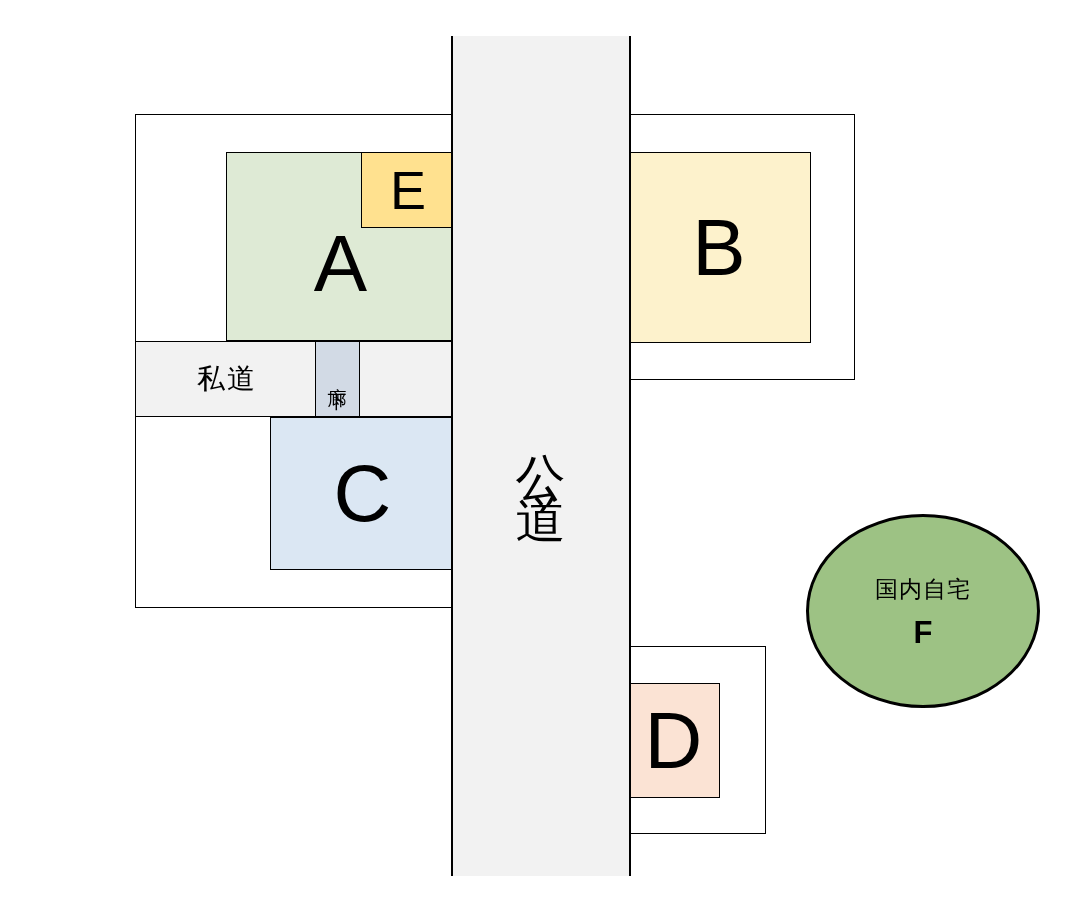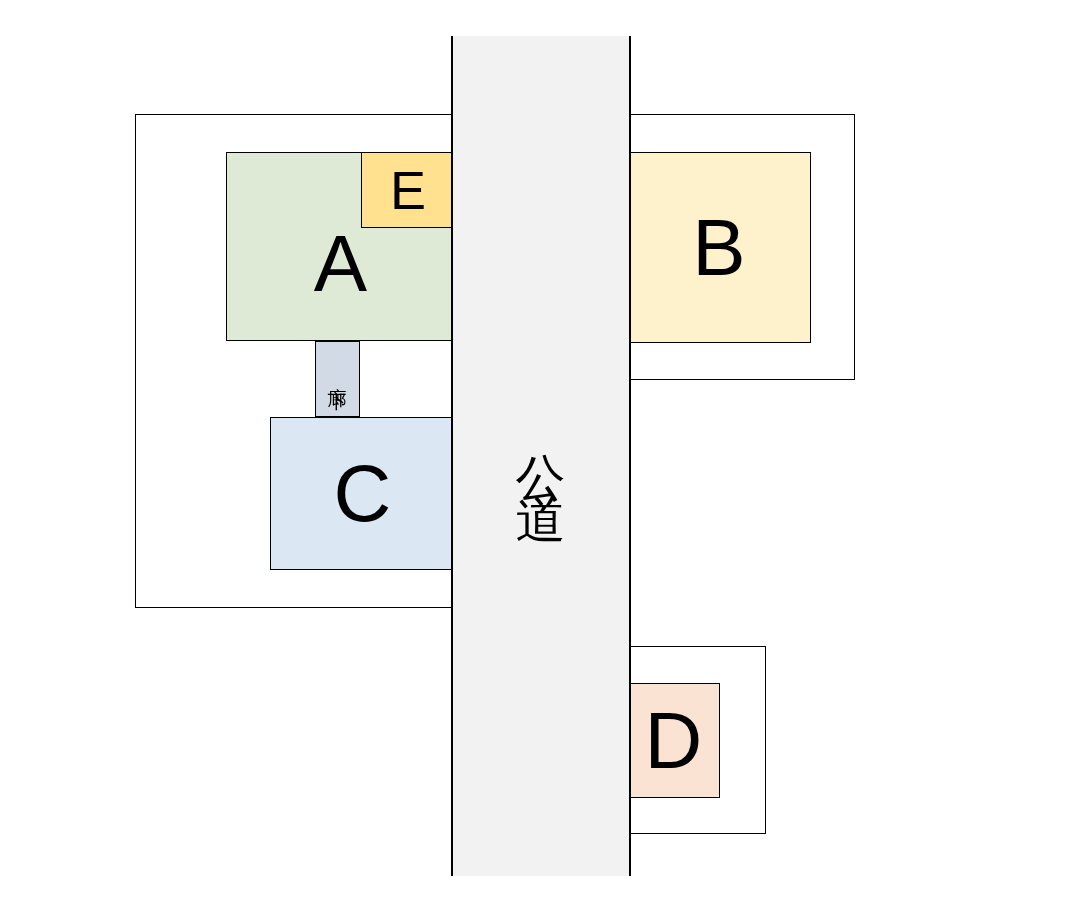--- a/index.html
+++ b/index.html
@@ -67,20 +67,23 @@
   <div class="shape outline left-boundary"></div>
 
   <div class="shape filled parcel-a" style="background-color: rgb(222, 234, 213);">
     <span class="letter">A</span>
   </div>
 
   <div class="shape filled parcel-e" style="background-color: rgb(255, 225, 143);">
     <span class="letter-small">E</span>
   </div>
 
+  <div class="shape filled private-road" style="background-color: rgb(242, 242, 242);">
+    <span class="private-road-label">私道</span>
+  </div>
 
   <div class="shape filled corridor" style="background-color: rgb(210, 218, 229);">
     <span class="corridor-label">廊下</span>
   </div>
 
   <div class="shape filled parcel-c" style="background-color: rgb(219, 231, 243);">
     <span class="letter">C</span>
   </div>
 
   <div class="shape outline b-boundary"></div>
@@ -92,15 +95,19 @@
   <div class="shape outline d-boundary"></div>
 
   <div class="shape filled parcel-d" style="background-color: rgb(251, 227, 212);">
     <span class="letter">D</span>
   </div>
 
   <div class="public-road" style="background-color: rgb(242, 242, 242);">
     <span class="road-label">公道</span>
   </div>
 
+  <div class="ellipse home-domestic" style="background-color: rgb(157, 194, 132);">
+    <span class="home-name">国内自宅</span>
+    <span class="home-letter">F</span>
+  </div>
 
 
 </div>
 
 </body></html>

